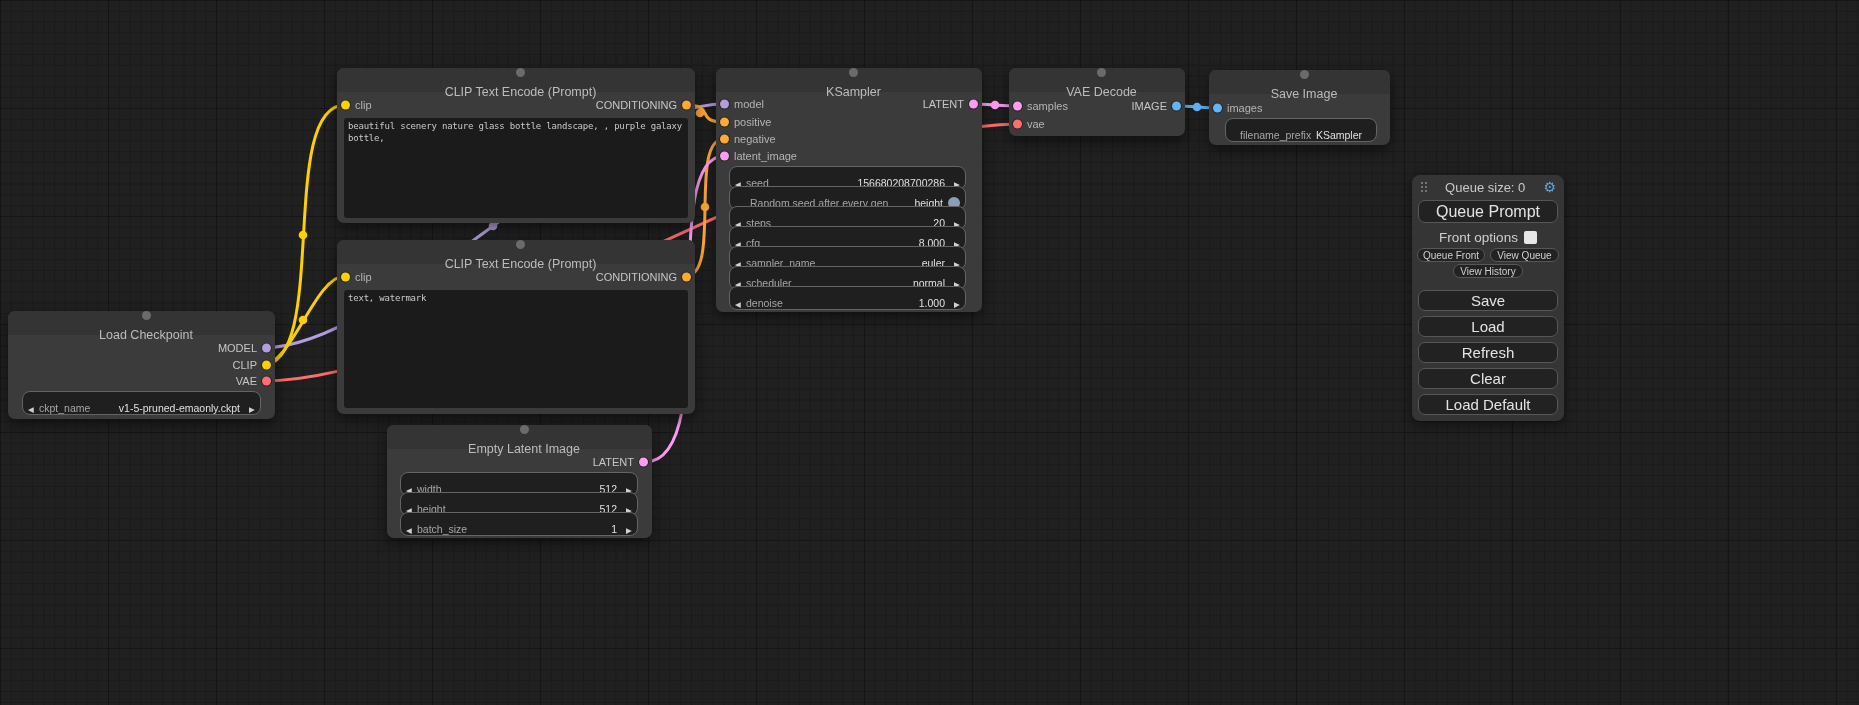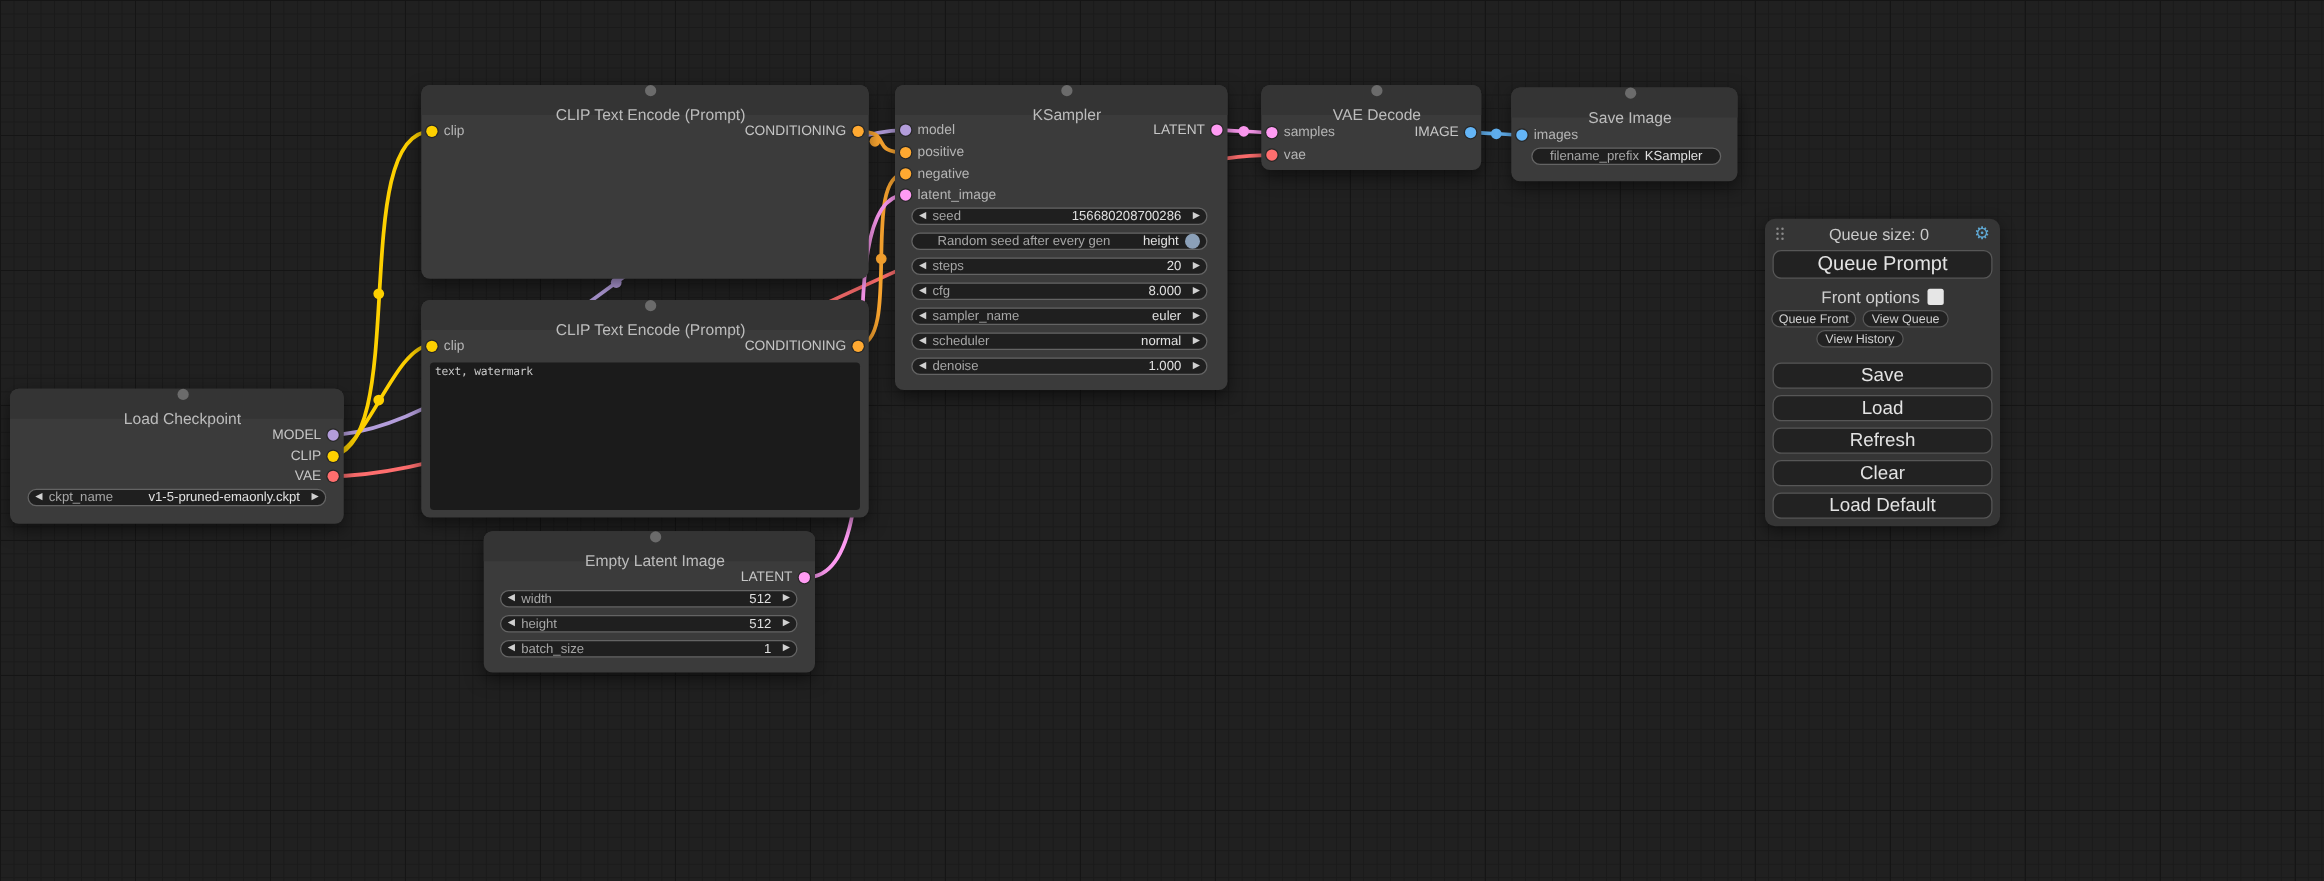--- a/index.html
+++ b/index.html
@@ -27,39 +27,39 @@
   .ndot{width:9px;height:9px;border-radius:50%;background:#6b6b6b;flex:0 0 auto;}
   .row{position:absolute;left:0;right:0;height:16px;}
   .pin{position:absolute;top:50%;width:9px;height:9px;border-radius:50%;transform:translateY(-50%);box-shadow:0 0 0 1px rgba(0,0,0,.35);}
   .pin-in{left:4px;}
   .pin-out{right:4px;}
   .plabel-in{position:absolute;left:18px;top:50%;transform:translateY(-50%);font-size:11px;color:#b4b4b4;}
   .plabel-out{position:absolute;right:18px;top:50%;transform:translateY(-50%);font-size:11px;color:#c6c6c6;}
   .c-model{background:#B39DDB}.c-clip{background:#FDD000}.c-vae{background:#FF6E6E}
   .c-cond{background:#FFA931}.c-latent{background:#FF9BF3}.c-image{background:#64B5F6}
   .widget{
-    position:absolute;height:14px;box-sizing:border-box;border-radius:8px;
+    position:absolute;height:24px;box-sizing:border-box;border-radius:8px;
     background:#1f1f1f;border:1px solid #646464;
-    display:flex;align-items:flex-start;font-size:10.5px;color:#a6a6a6;
+    display:flex;align-items:flex-end;font-size:10.5px;color:#a6a6a6;
   }
   .warr{width:16px;text-align:center;color:#d0d0d0;font-size:7.5px;font-family:"DejaVu Sans",sans-serif;flex:0 0 auto;}
   .wlabel{white-space:nowrap;}
   .wvalue{margin-left:auto;color:#e0e0e0;white-space:nowrap;}
   .wpad{padding-left:14px;padding-right:14px;}
   .prompt{
     position:absolute;background:#1b1b1b;border-radius:3px;
     font-family:"DejaVu Sans Mono",monospace;font-size:9px;letter-spacing:-0.2px;
     line-height:12px;color:#c9c9c9;padding:2px 4px;box-sizing:border-box;
     white-space:pre-wrap;word-break:break-word;overflow:hidden;
   }
   .knob{width:12px;height:12px;border-radius:50%;background:#8ba0b8;margin-left:5px;margin-right:2px;flex:0 0 auto;}
   
   #panel{
     position:absolute;left:1412px;top:175px;width:152px;height:246px;z-index:3;
-    background:#353535;border-radius:8px;box-shadow:0 4px 12px rgba(0,0,0,.45);padding-left:36px;
+    background:#353535;border-radius:8px;box-shadow:0 4px 12px rgba(0,0,0,.45);
   }
   .phead{position:absolute;top:4px;left:0;right:0;height:16px;display:flex;align-items:center;}
   .drag{margin-left:9px;width:6px;height:10px;position:relative;flex:0 0 auto;}
   .drag i{position:absolute;width:2px;height:2px;background:#8a8a8a;border-radius:50%;
     box-shadow:0 4px 0 #8a8a8a,0 8px 0 #8a8a8a,4px 0 0 #8a8a8a,4px 4px 0 #8a8a8a,4px 8px 0 #8a8a8a;}
   .qsize{flex:1;text-align:center;color:#c9c9c9;font-size:13px;}
   .gear{margin-right:8px;color:#5fa8d3;font-size:14px;font-family:"DejaVu Sans",sans-serif;line-height:14px;flex:0 0 auto;cursor:pointer;}
   .btn{
     position:absolute;left:6px;right:6px;box-sizing:border-box;
     background:#222;border:1px solid #575757;border-radius:7px;
@@ -129,20 +129,21 @@
   <div class="ntitle">
     <span class="ndot"></span>
     <span>CLIP Text Encode (Prompt)</span>
   </div>
   <div class="row" style="top:29px;">
     <span class="pin pin-in c-clip"></span>
     <span class="plabel-in">clip</span>
     <span class="plabel-out">CONDITIONING</span>
     <span class="pin pin-out c-cond"></span>
   </div>
+  <div class="prompt" style="left:7px;top:50px;width:344px;height:100px;">beautiful scenery nature glass bottle landscape, , purple galaxy bottle,</div>
 </div>
 
 <div class="node" style="left:337px;top:240px;width:358px;height:174px;">
   <div class="ntitle">
     <span class="ndot"></span>
     <span>CLIP Text Encode (Prompt)</span>
   </div>
   <div class="row" style="top:29px;">
     <span class="pin pin-in c-clip"></span>
     <span class="plabel-in">clip</span>

